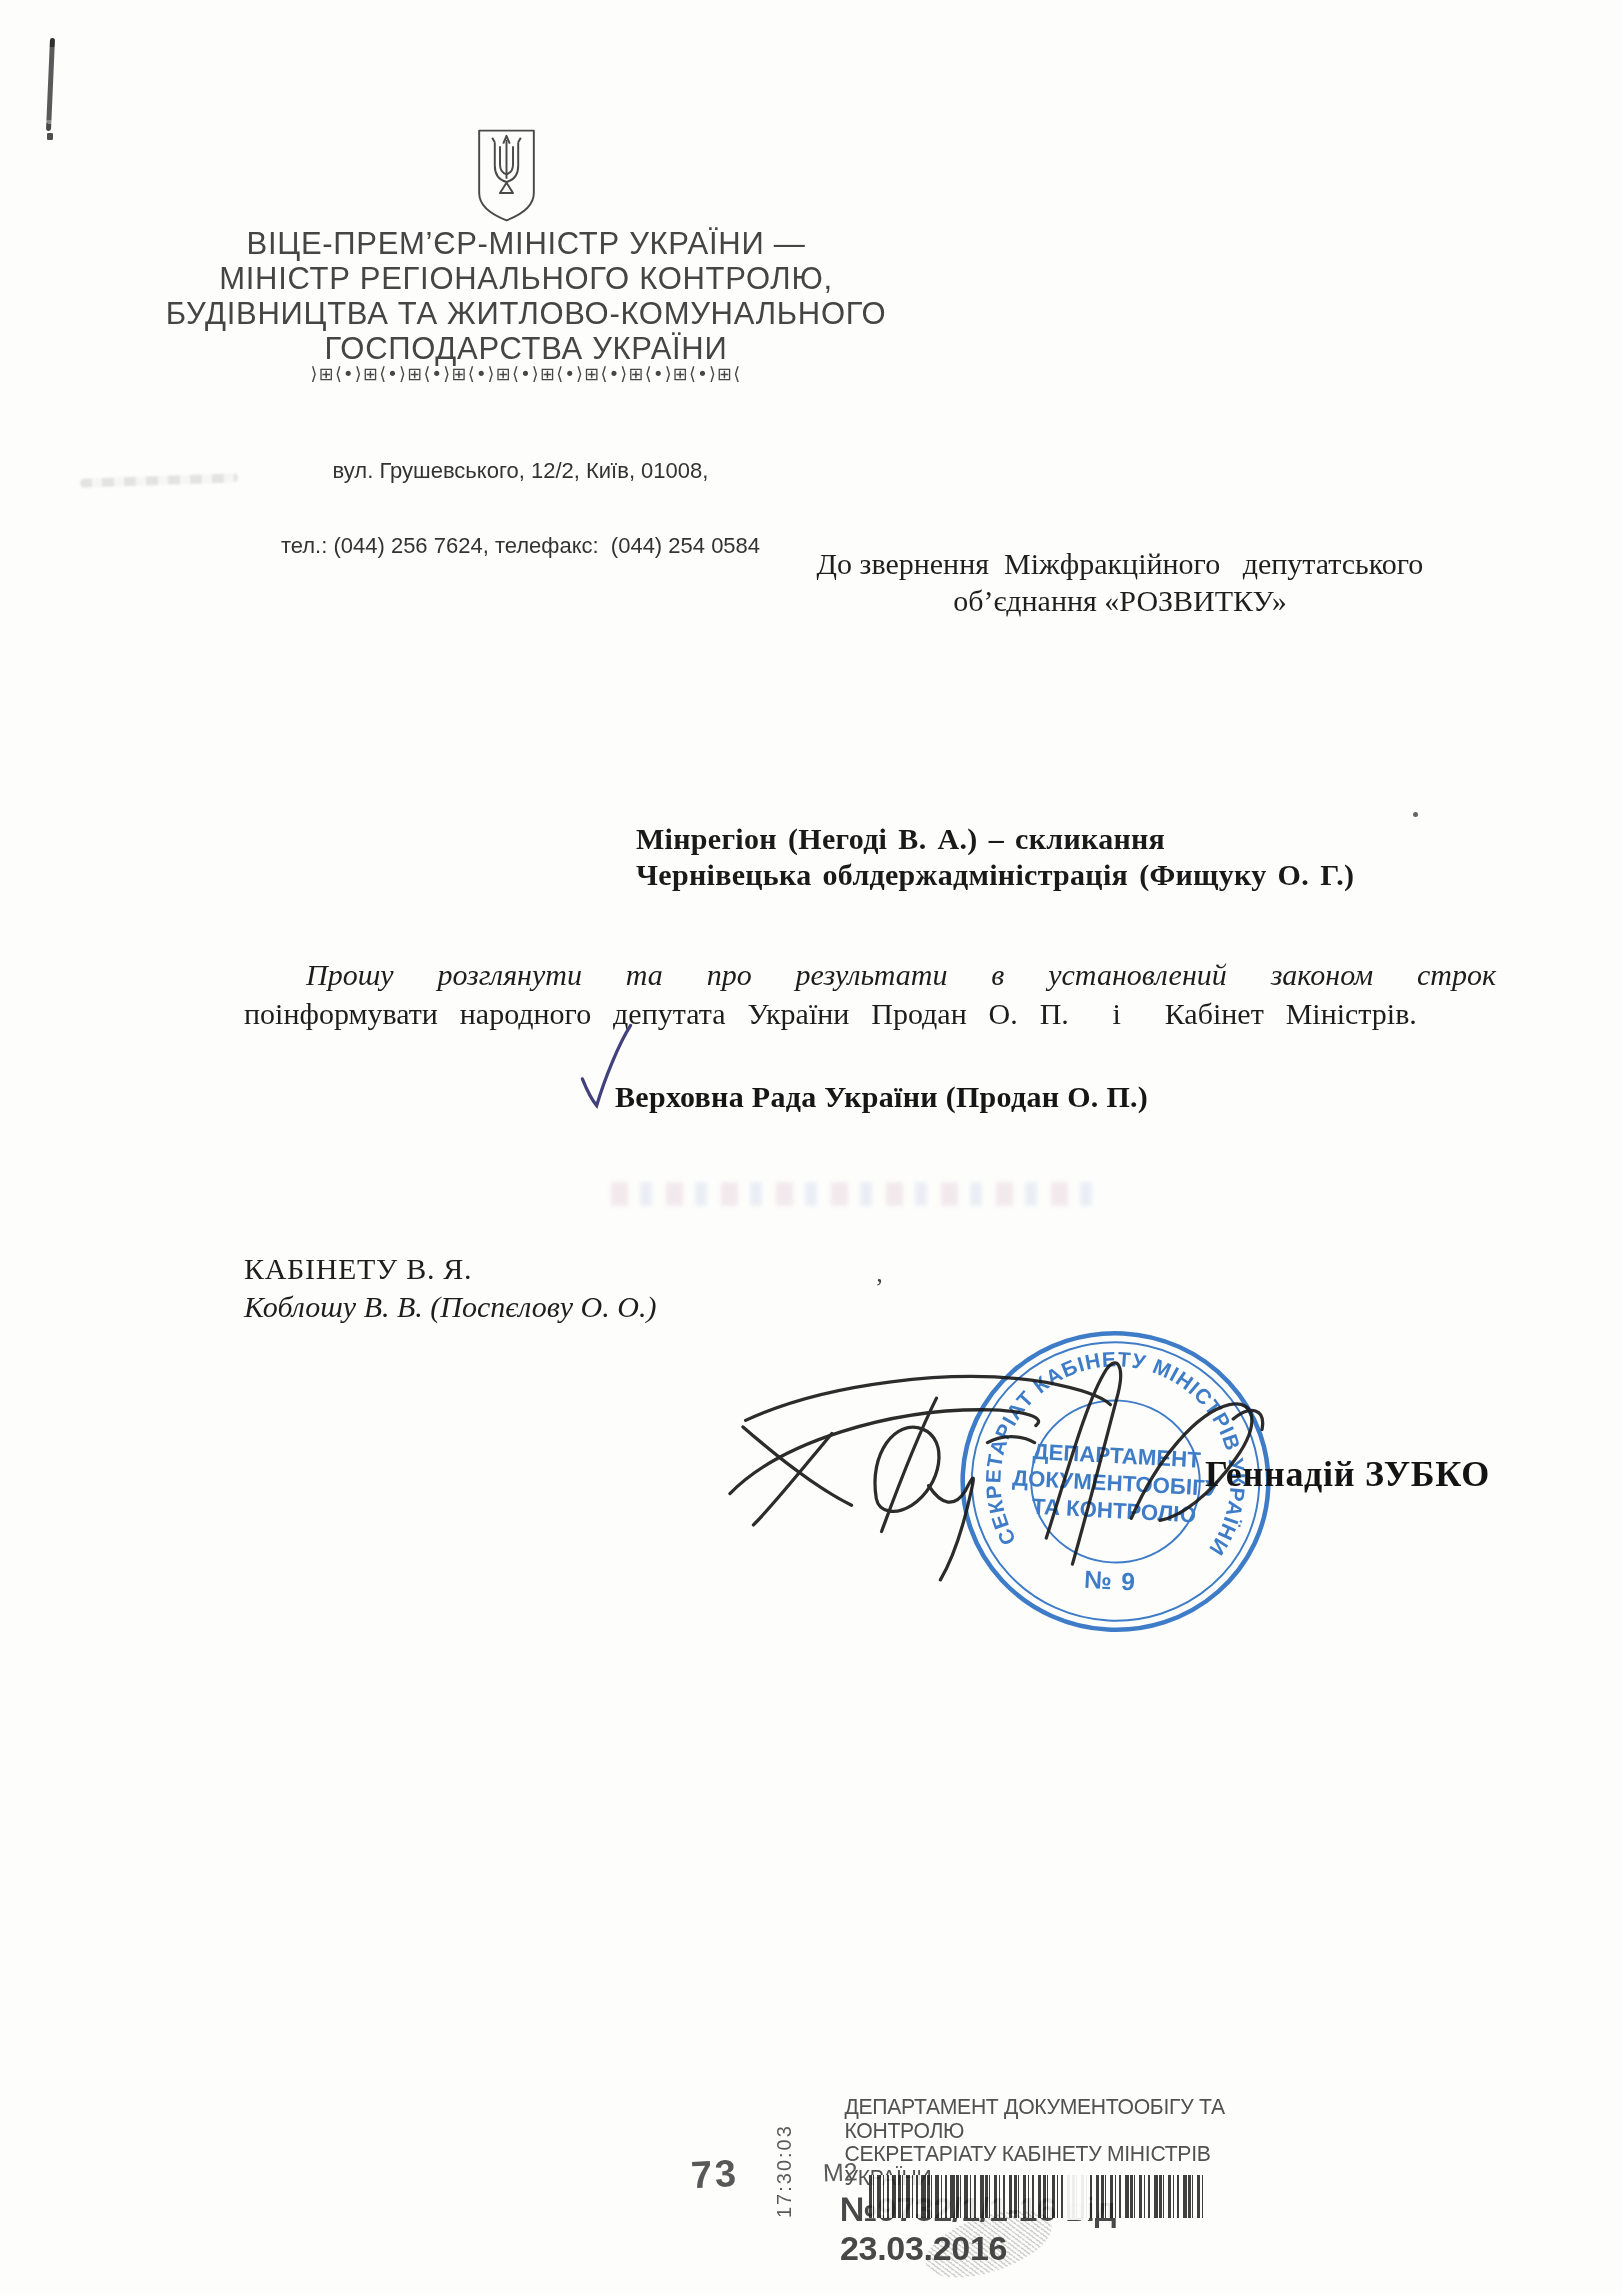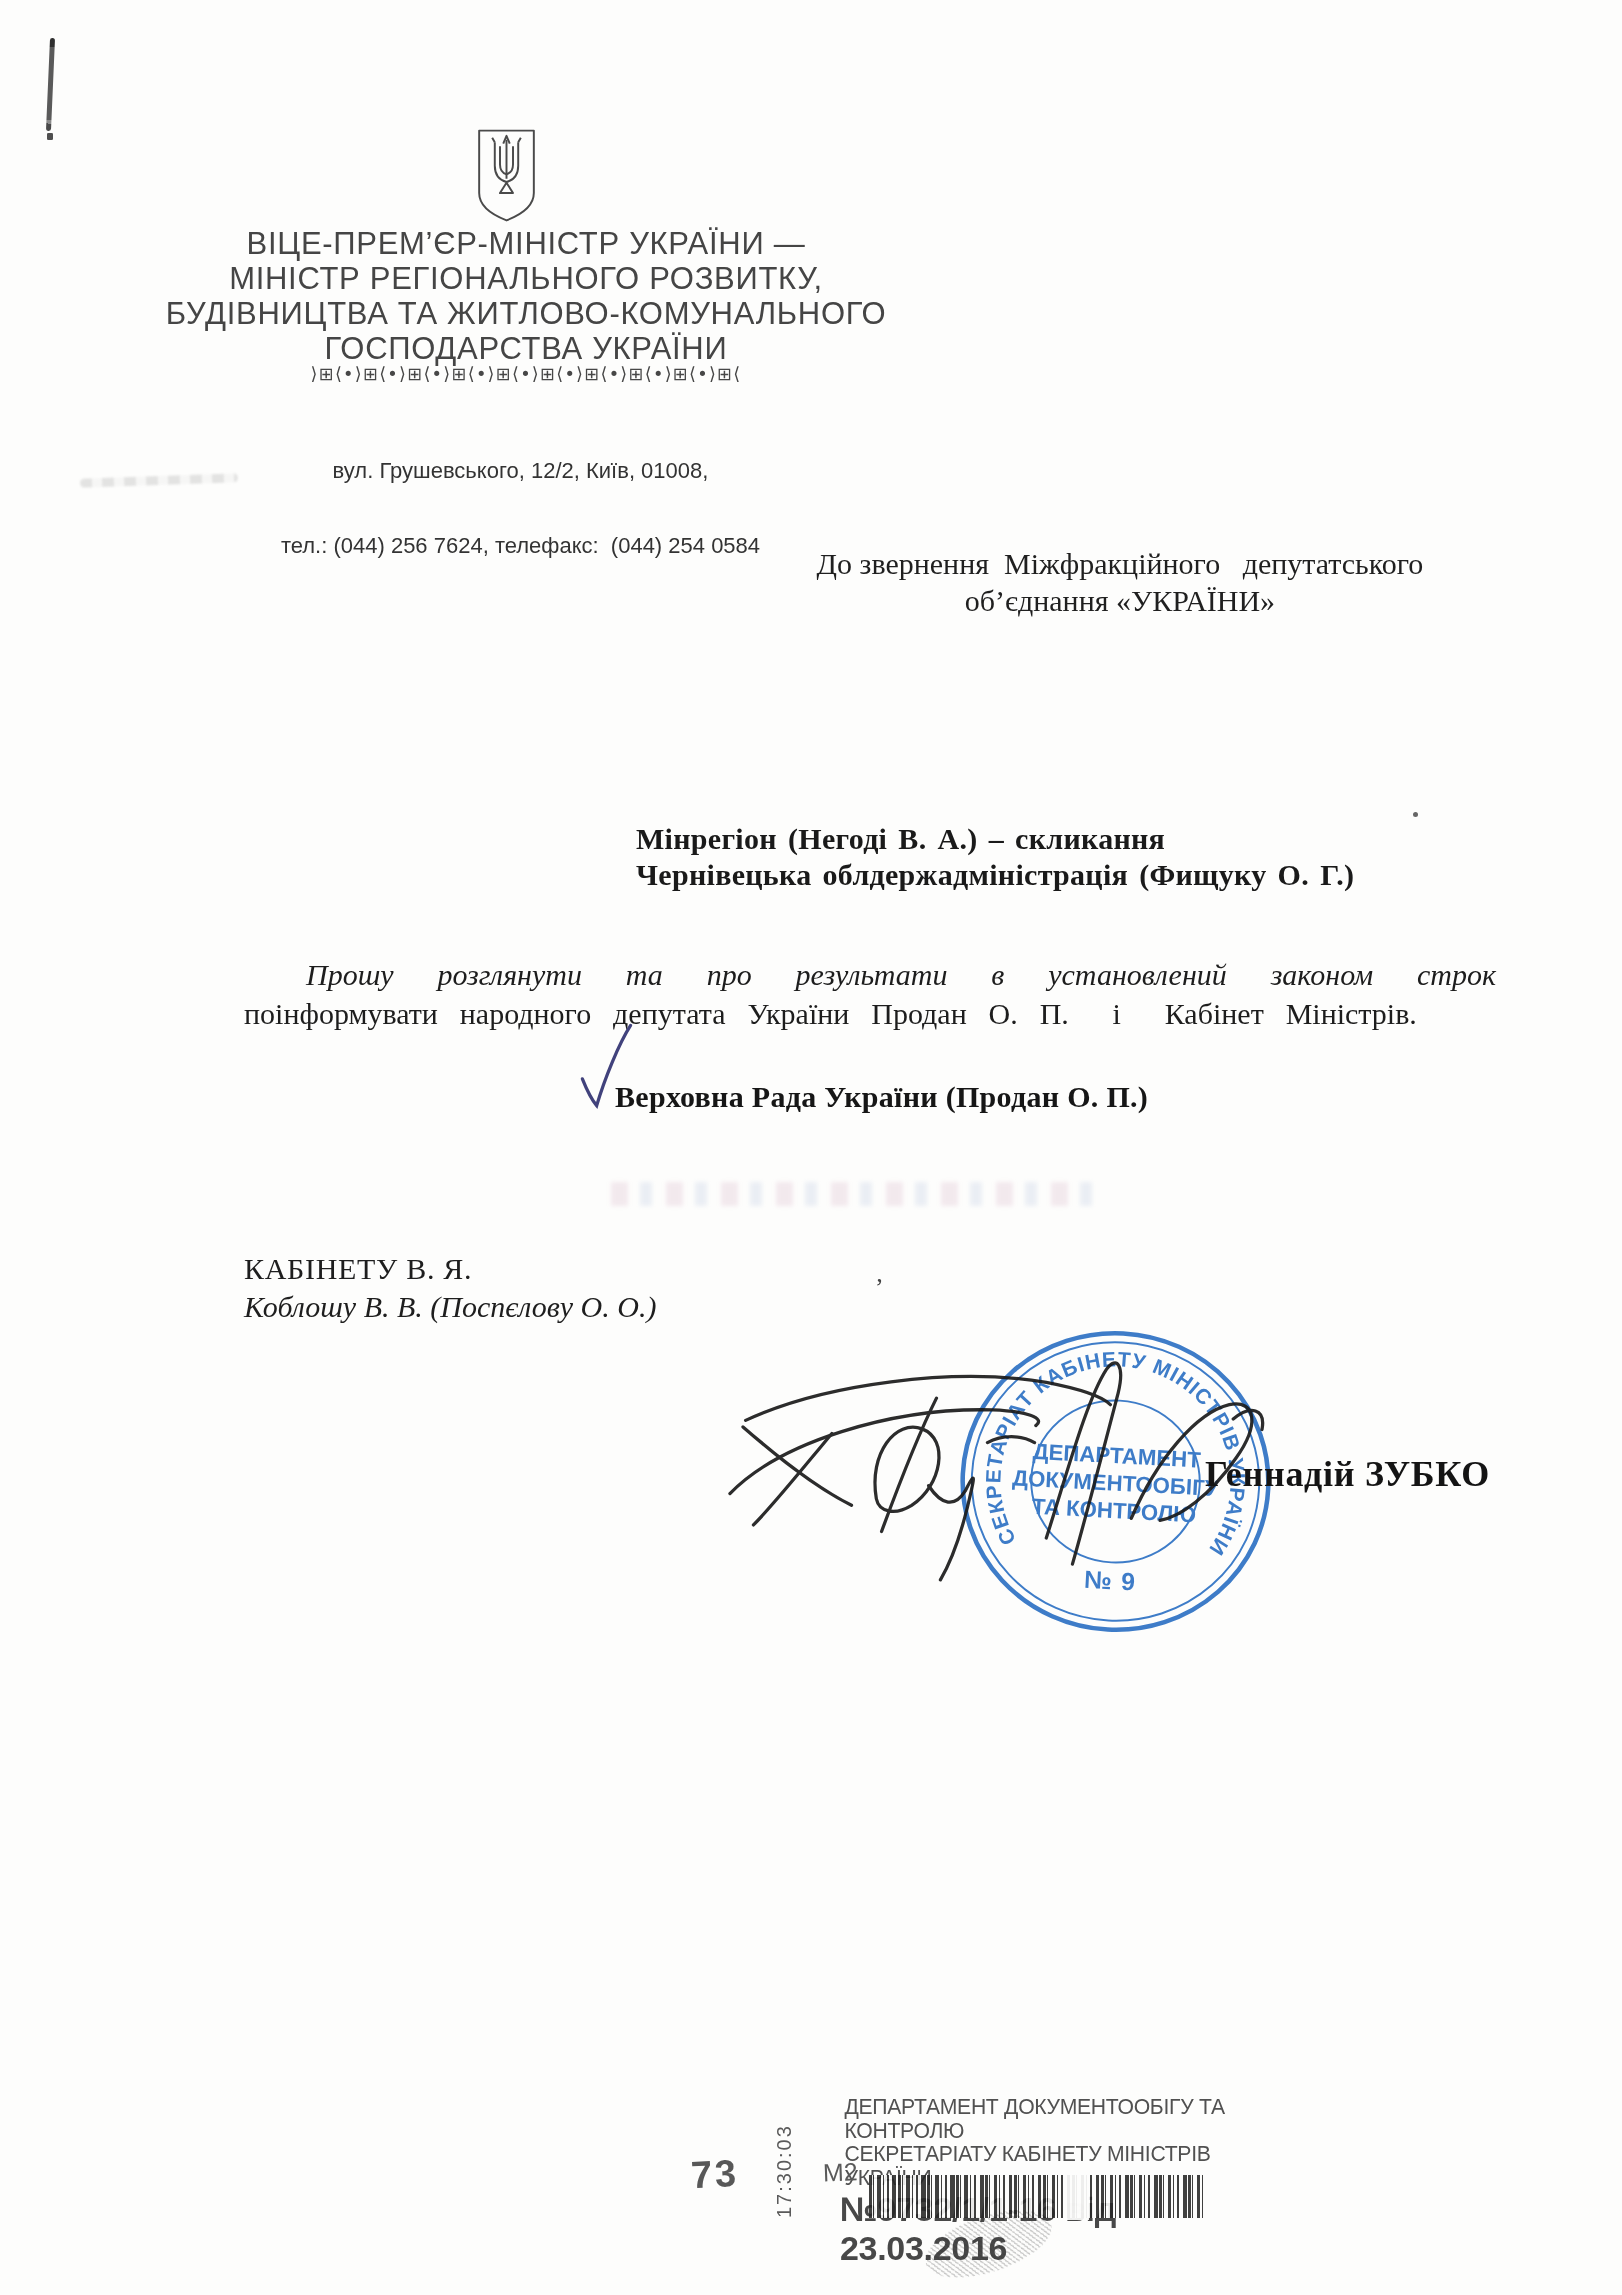--- a/index.html
+++ b/index.html
@@ -142,35 +142,35 @@
       <path d="M38 28 v28 c0 8 3 13 10 15 c7 -2 10 -7 10 -15 v-28"></path>
       <path d="M48 18 v60"></path>
       <path d="M43 24 l5 -12 l5 12"></path>
       <path d="M30 22 l-4 -7 M66 22 l4 -7"></path>
       <path d="M48 84 l-10 16 h20 z"></path>
     </g>
   </svg>
 
   <div class="abs head-title">
     <div>ВІЦЕ-ПРЕМ’ЄР-МІНІСТР УКРАЇНИ —</div>
-    <div>МІНІСТР РЕГІОНАЛЬНОГО РОЗВИТКУ,</div>
+    <div>МІНІСТР РЕГІОНАЛЬНОГО КОНТРОЛЮ,</div>
     <div>БУДІВНИЦТВА ТА ЖИТЛОВО-КОМУНАЛЬНОГО</div>
     <div>ГОСПОДАРСТВА УКРАЇНИ</div>
   </div>
 
   <div class="abs ornament">⟩⊞⟨•⟩⊞⟨•⟩⊞⟨•⟩⊞⟨•⟩⊞⟨•⟩⊞⟨•⟩⊞⟨•⟩⊞⟨•⟩⊞⟨•⟩⊞⟨</div>
 
   <div class="abs address">
     <div>вул. Грушевського, 12/2, Київ, 01008,</div>
     <div>тел.: (044) 256 7624, телефакс:  (044) 254 0584</div>
   </div>
 
   <div class="abs reference">
     <div>До звернення  Міжфракційного   депутатського</div>
-    <div>об’єднання «УКРАЇНИ»</div>
+    <div>об’єднання «РОЗВИТКУ»</div>
   </div>
 
   <div class="abs addressees">
     <div>Мінрегіон (Негоді В. А.) – скликання</div>
     <div>Чернівецька облдержадміністрація (Фищуку О. Г.)</div>
   </div>
 
   <div class="abs request">
     <div class="req1">Прошу розглянути та про результати в установлений законом строк</div>
     <div class="req2">поінформувати народного депутата України Продан О. П.  і  Кабінет Міністрів.</div>

